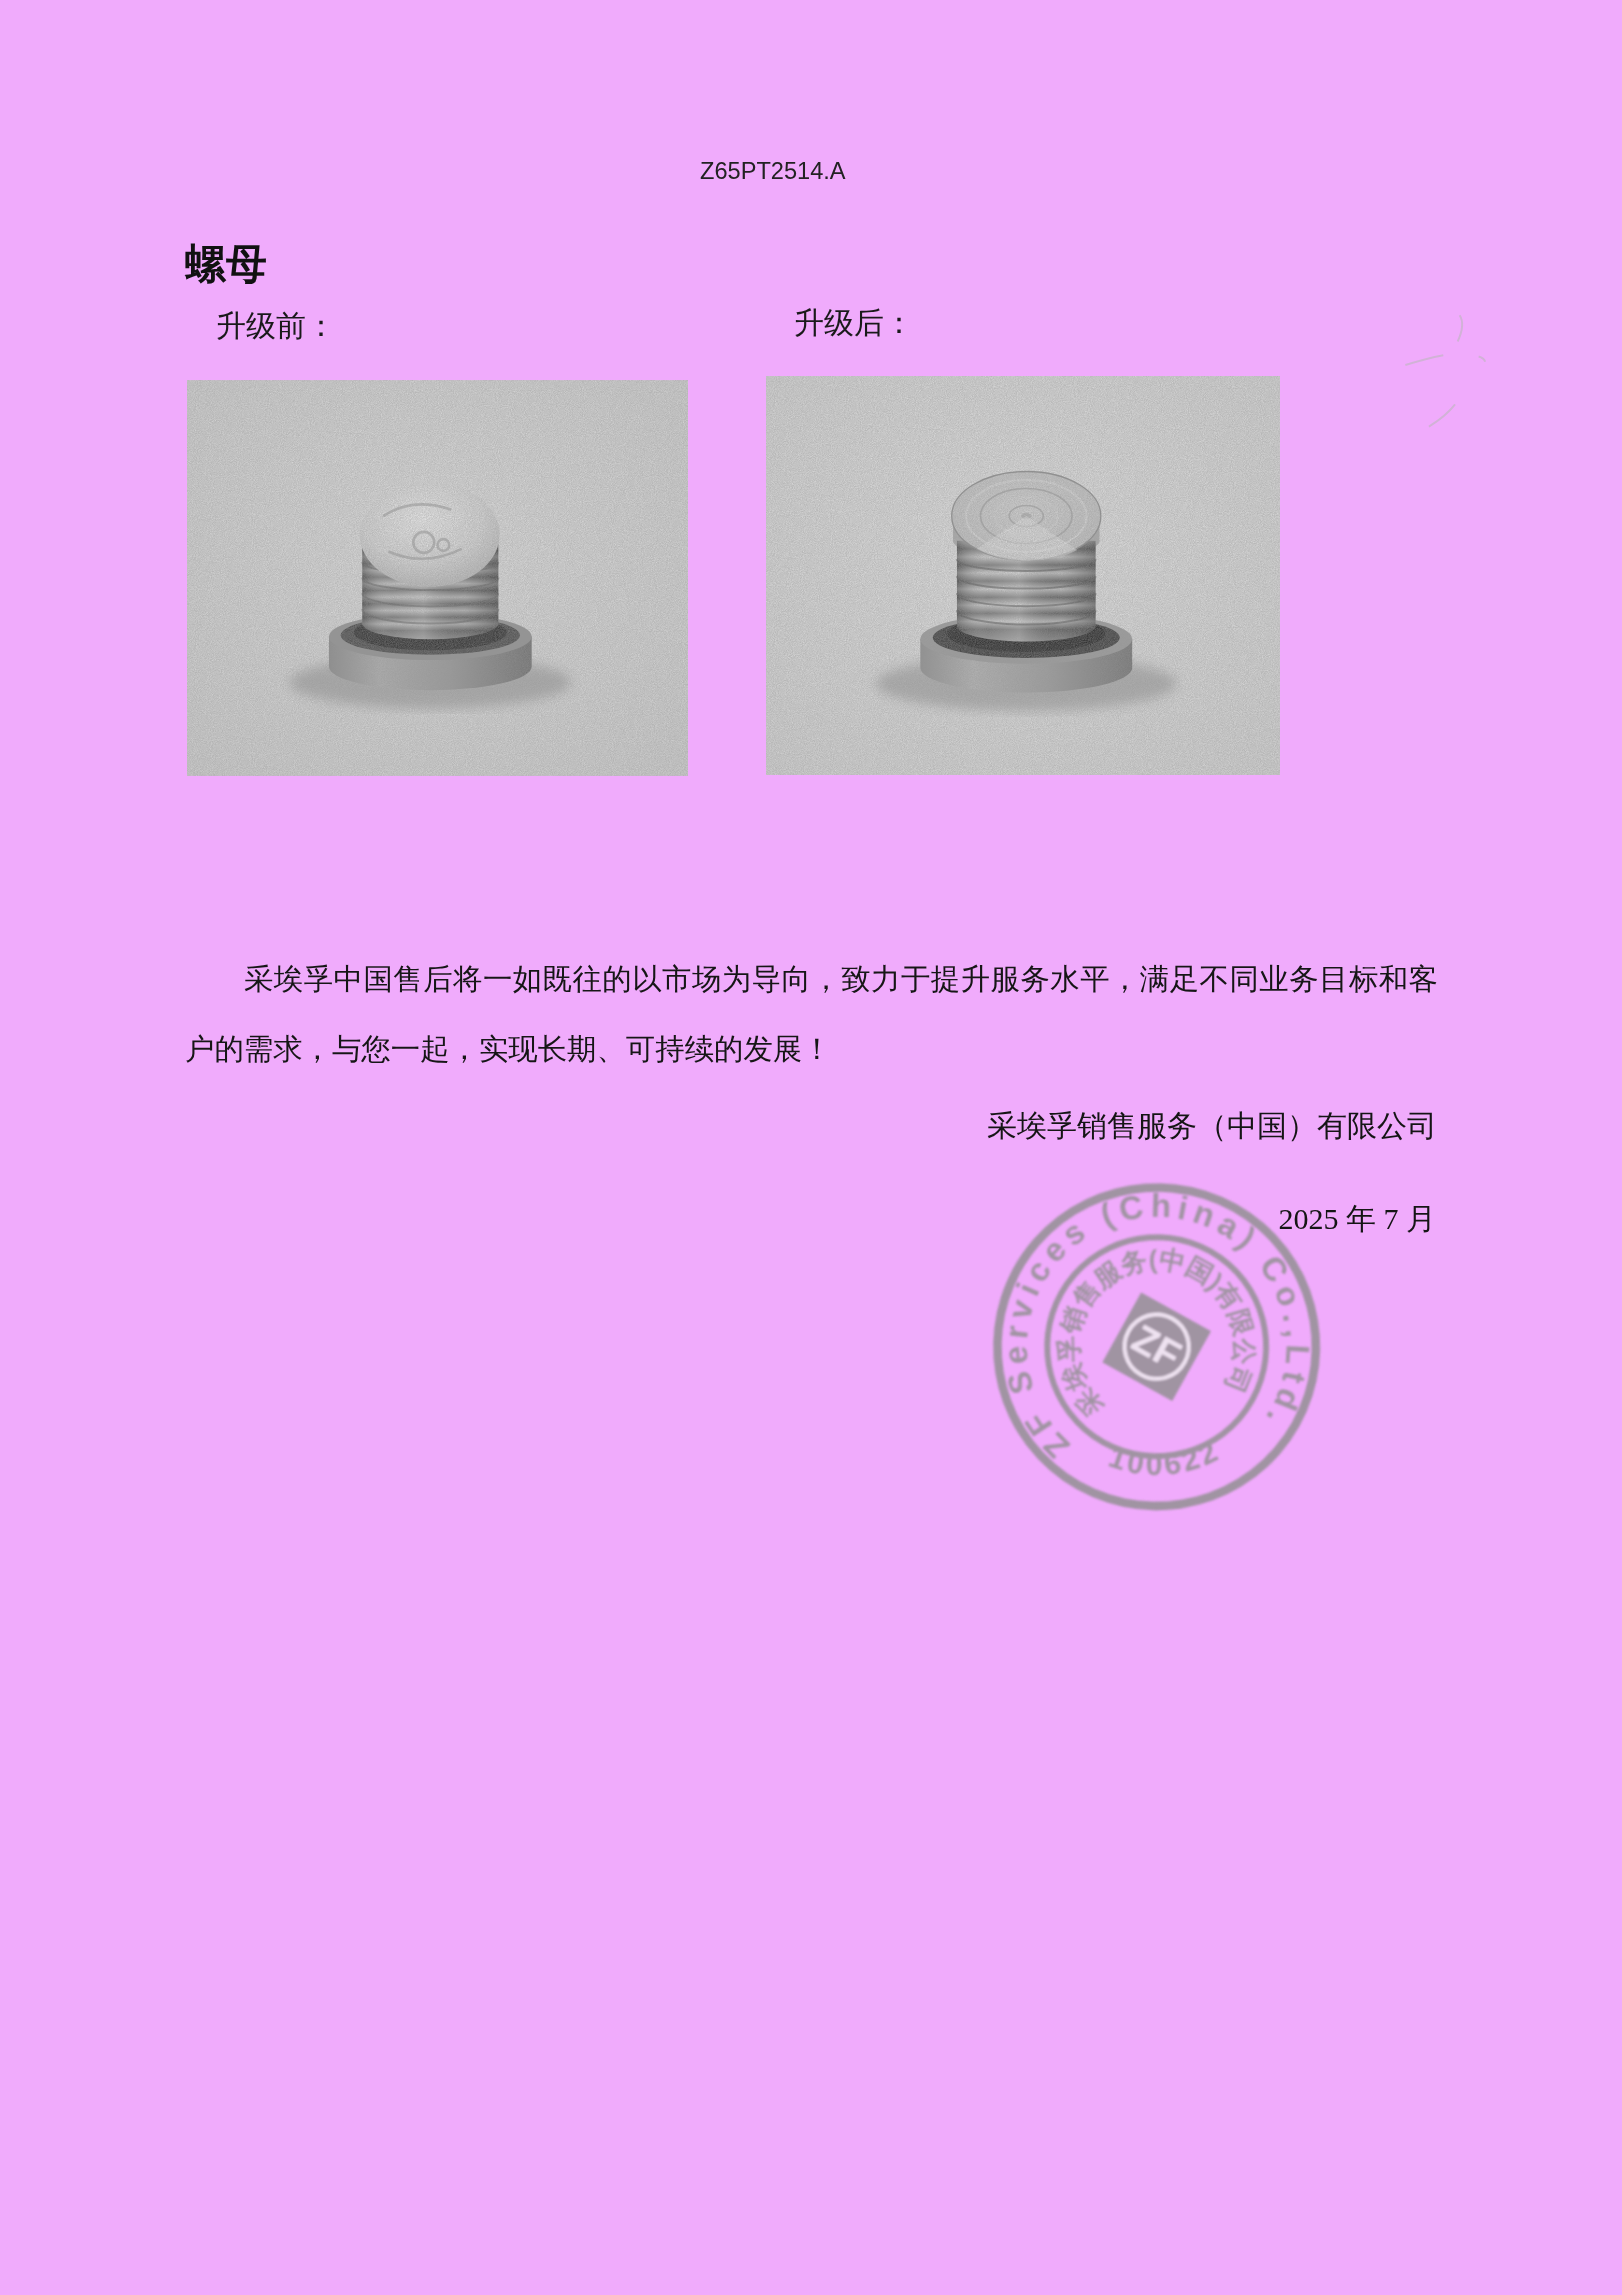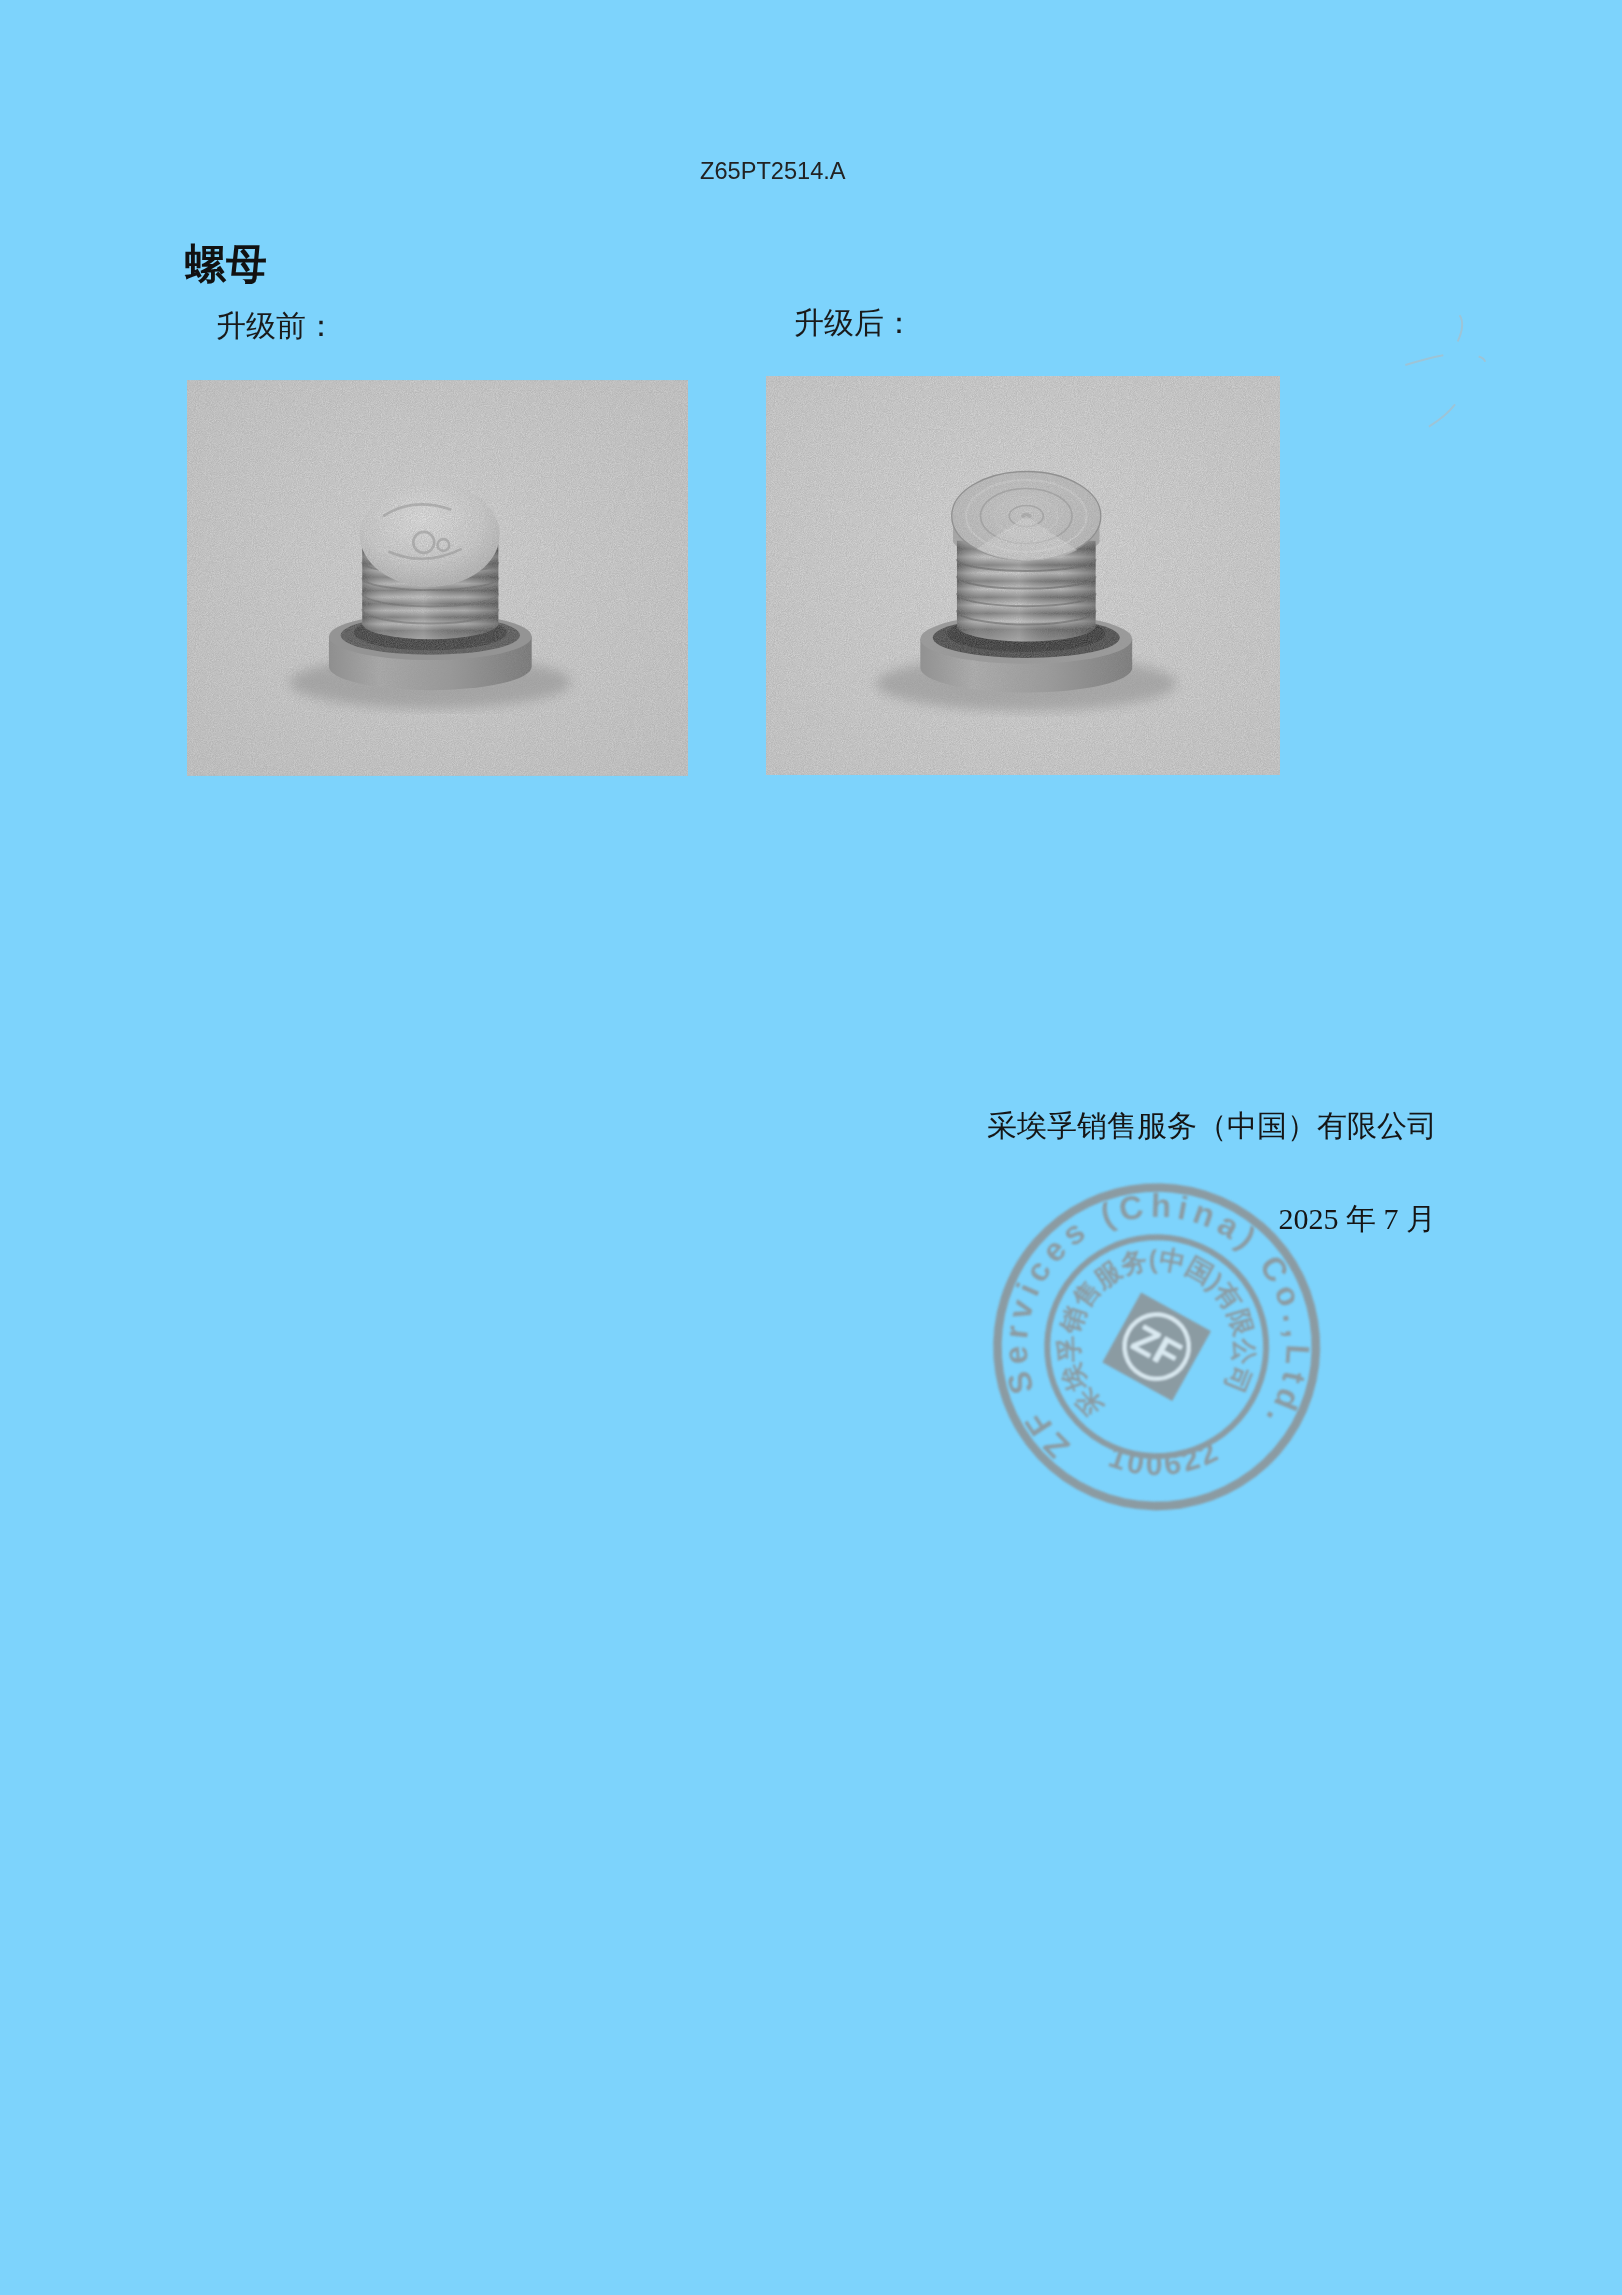--- a/index.html
+++ b/index.html
@@ -1,19 +1,19 @@
 <!DOCTYPE html>
 <html style="font-size:10.5px"><head>
 <meta charset="utf-8">
 <style>
   html,body{margin:0;padding:0;background:#ffffff;}
   .page{
     position:relative;
     width:1622px;height:2295px;
-    background:#7dd3fc;
+    background:#f0abfc;
     overflow:hidden;
     font-family:"Liberation Serif","DejaVu Serif",serif;
     color:#1e1e1e;
   }
   .doc-code{
     position:absolute;left:700px;top:158px;
     font-family:"Liberation Sans","DejaVu Sans",sans-serif;
     font-size:23.6px;letter-spacing:0px;color:#222;
   }
   .section-title{
@@ -205,20 +205,21 @@
           <ellipse cx="398" cy="214" rx="48" ry="29" stroke="#d5d5d5" stroke-width="3"></ellipse>
           <ellipse cx="398" cy="214" rx="26" ry="16" stroke="#a9a9a9" stroke-width="2.5"></ellipse>
           <ellipse cx="398" cy="214" rx="8" ry="5" fill="#b3b3b3" stroke="none"></ellipse>
         </g>
         <path d="M398,214 L322,264 A114,68 0 0 0 476,266 Z" fill="#ededed" opacity="0.5"></path>
       </g>
       <rect width="786" height="610" filter="url(#grainB)" opacity="0.5"></rect>
     </svg>
   </div>
 
+  <p class="body-paragraph">采埃孚中国售后将一如既往的以市场为导向，致力于提升服务水平，满足不同业务目标和客户的需求，与您一起，实现长期、可持续的发展！</p>
 
   <div class="signature-company">采埃孚销售服务（中国）有限公司</div>
   <div class="signature-date">2025 年 7 月</div>
 
   <div class="stamp">
     <svg viewBox="0 0 525 525" width="344" height="344">
       <defs>
         <path id="arcOuter" d="M 122,402 A 198,198 0 1 1 402,402" fill="none"></path>
         <path id="arcNum" d="M 170,435 A 196,196 0 0 0 354,435" fill="none"></path>
         <path id="arcInner" d="M 177,347 A 120,120 0 1 1 347,347" fill="none"></path>

